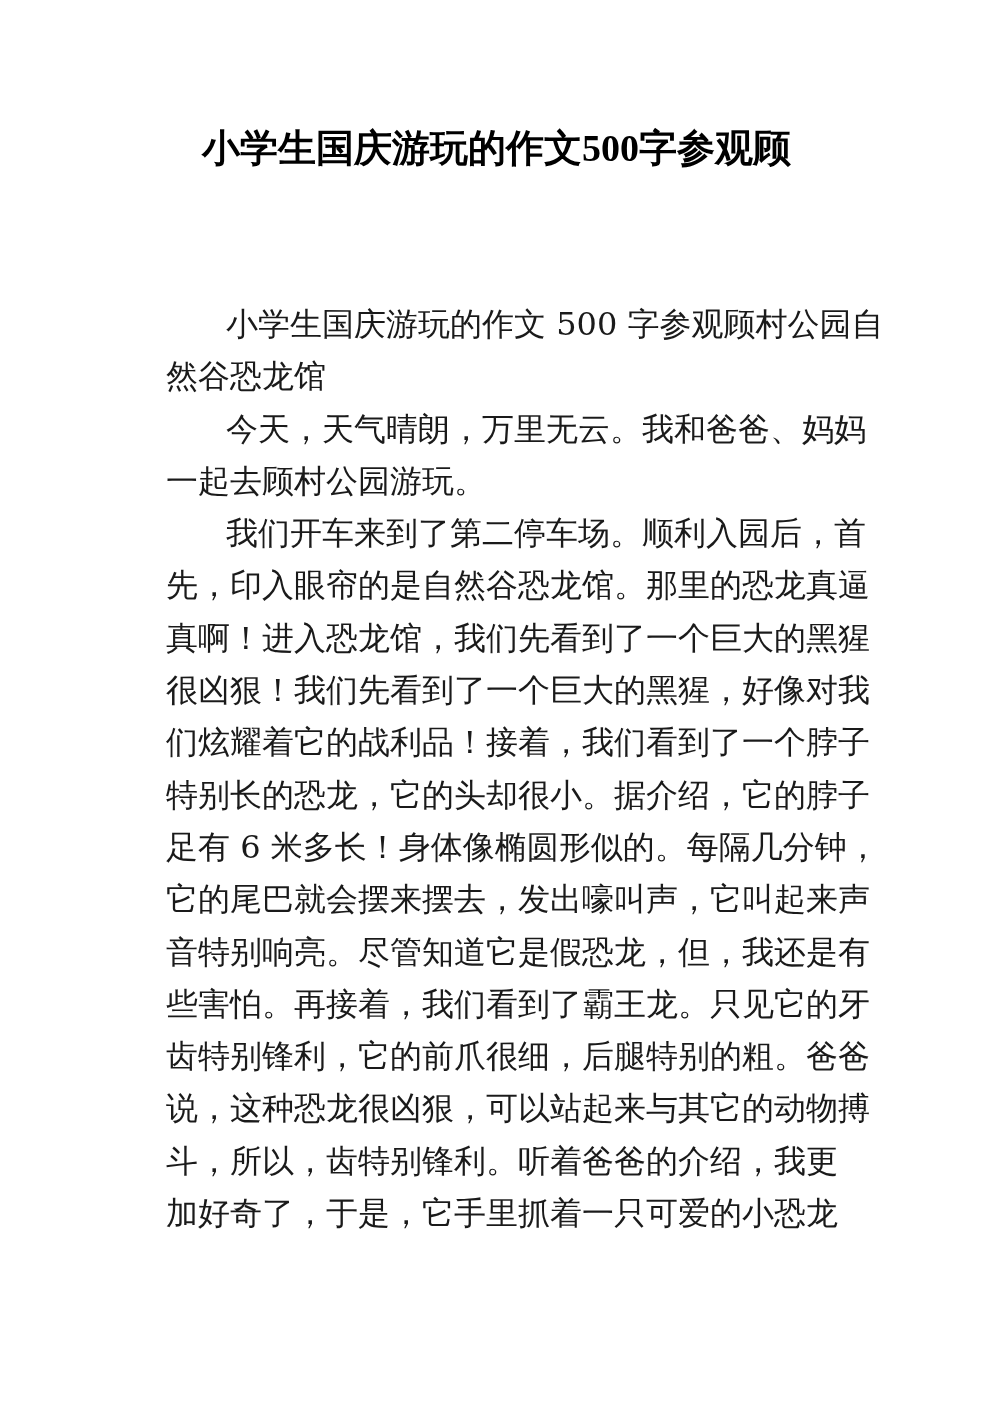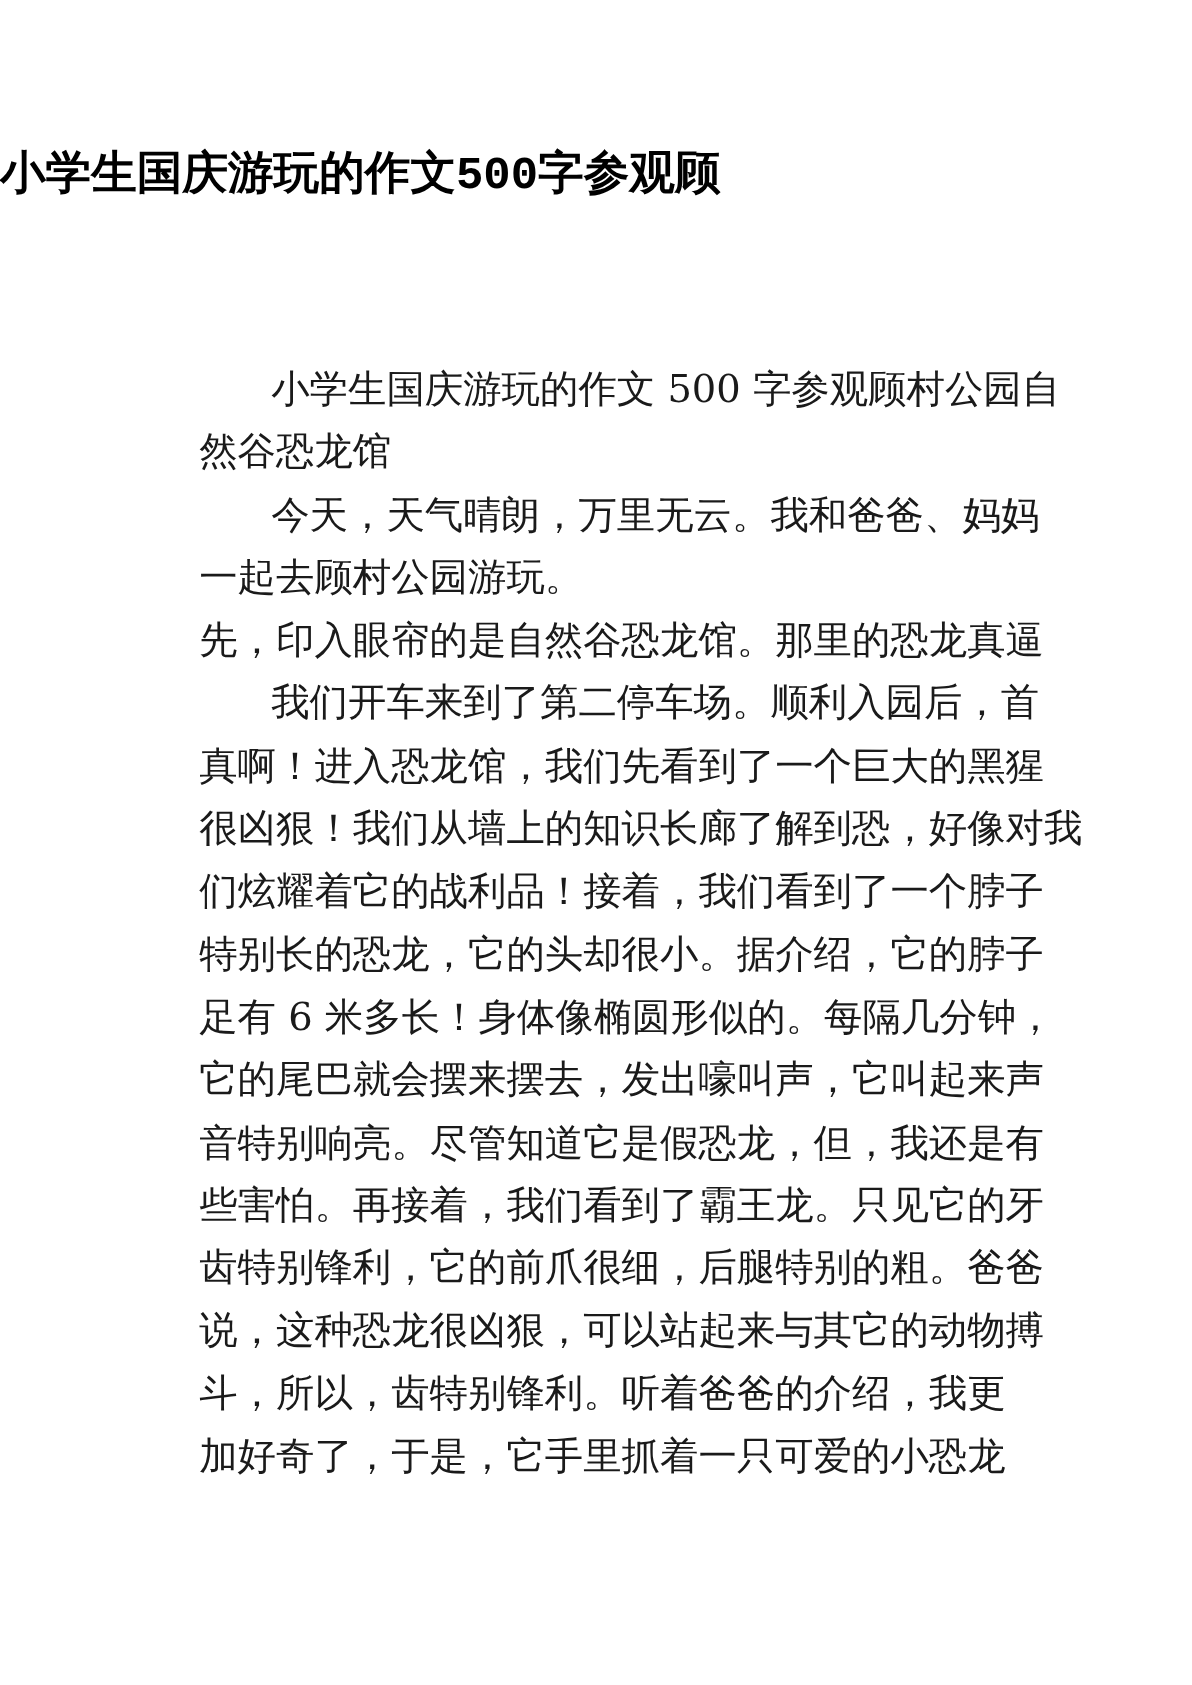--- a/index.html
+++ b/index.html
@@ -18,22 +18,22 @@
       position: absolute;
       left: 0; top: 0;
       width: 993px; height: 1404px;
       background: #ffffff;
     }
     .title {
       position: absolute;
       left: 0;
       top: 122px;
       width: 993px;
-      text-align: left;
-      font-family: Liberation Mono, monospace;
+      text-align: center;
+      font-family: Liberation Serif, serif;
       font-weight: bold;
       font-size: 38px;
       line-height: 52px;
       color: #000000;
     }
     .title .tline {
       display: block;
       white-space: nowrap;
     }
     .body-text {
@@ -66,24 +66,24 @@
 <div class="page">
   <div class="title">
     <span class="tline">小学生国庆游玩的作文500字参观顾</span>
   </div>
 
   <div class="body-text" id="body-text">
       <span class="line indent">小学生国庆游玩的作文 500 字参观顾村公园自</span>
       <span class="line last">然谷恐龙馆</span>
       <span class="line indent">今天，天气晴朗，万里无云。我和爸爸、妈妈</span>
       <span class="line last">一起去顾村公园游玩。</span>
+      <span class="line indent">我们开车来到了第二停车场。顺利入园后，首</span>
       <span class="line">先，印入眼帘的是自然谷恐龙馆。那里的恐龙真逼</span>
-      <span class="line indent">我们开车来到了第二停车场。顺利入园后，首</span>
       <span class="line">真啊！进入恐龙馆，我们先看到了一个巨大的黑猩</span>
-      <span class="line">很凶狠！我们从墙上的知识长廊了解到恐，好像对我</span>
+      <span class="line">很凶狠！我们先看到了一个巨大的黑猩，好像对我</span>
       <span class="line">们炫耀着它的战利品！接着，我们看到了一个脖子</span>
       <span class="line">特别长的恐龙，它的头却很小。据介绍，它的脖子</span>
       <span class="line">足有 6 米多长！身体像椭圆形似的。每隔几分钟，</span>
       <span class="line">它的尾巴就会摆来摆去，发出嚎叫声，它叫起来声</span>
       <span class="line">音特别响亮。尽管知道它是假恐龙，但，我还是有</span>
       <span class="line">些害怕。再接着，我们看到了霸王龙。只见它的牙</span>
       <span class="line">齿特别锋利，它的前爪很细，后腿特别的粗。爸爸</span>
       <span class="line">说，这种恐龙很凶狠，可以站起来与其它的动物搏</span>
       <span class="line">斗，所以，齿特别锋利。听着爸爸的介绍，我更</span>
       <span class="line">加好奇了，于是，它手里抓着一只可爱的小恐龙</span>

